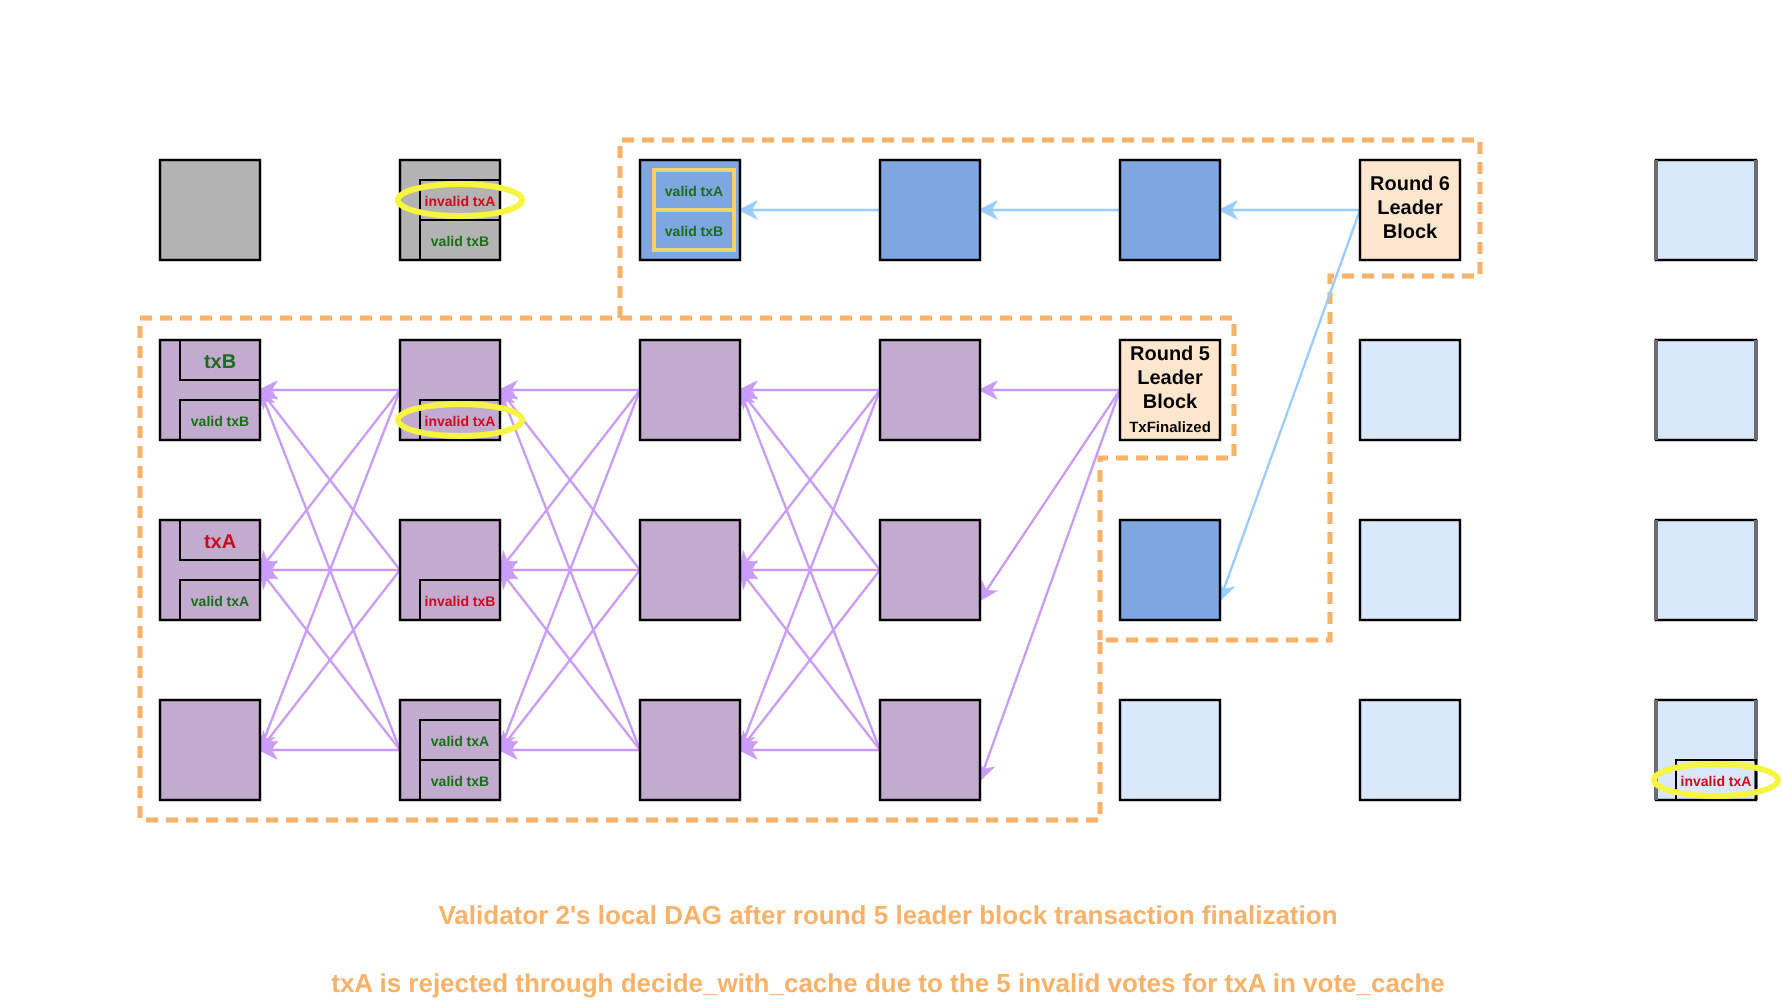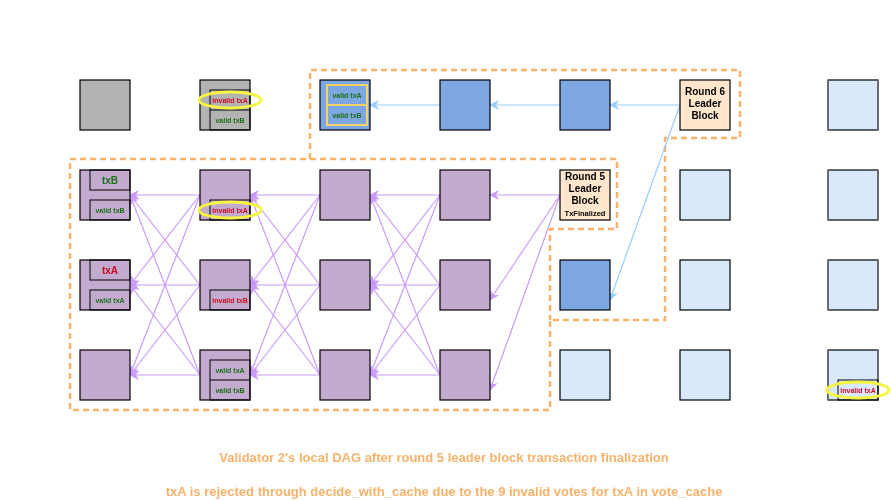--- a/index.html
+++ b/index.html
@@ -188,13 +188,13 @@
       </g>
     </g>
   <g id="highlights">
       <ellipse cx="230" cy="100" rx="31" ry="8" fill="none" stroke="#f5f542" stroke-width="3"></ellipse>
       <ellipse cx="230" cy="210" rx="31" ry="8" fill="none" stroke="#f5f542" stroke-width="3"></ellipse>
       <ellipse cx="858" cy="390" rx="31" ry="8" fill="none" stroke="#f5f542" stroke-width="3"></ellipse>
     </g>
 </svg>
 
 <div class="caption" style="top:450px;">Validator 2's local DAG after round 5 leader block transaction finalization</div>
-<div class="caption" style="top:484px;">txA is rejected through decide_with_cache due to the 9 invalid votes for txA in vote_cache</div>
+<div class="caption" style="top:484px;">txA is rejected through decide_with_cache due to the 5 invalid votes for txA in vote_cache</div>
 
 </body></html>

